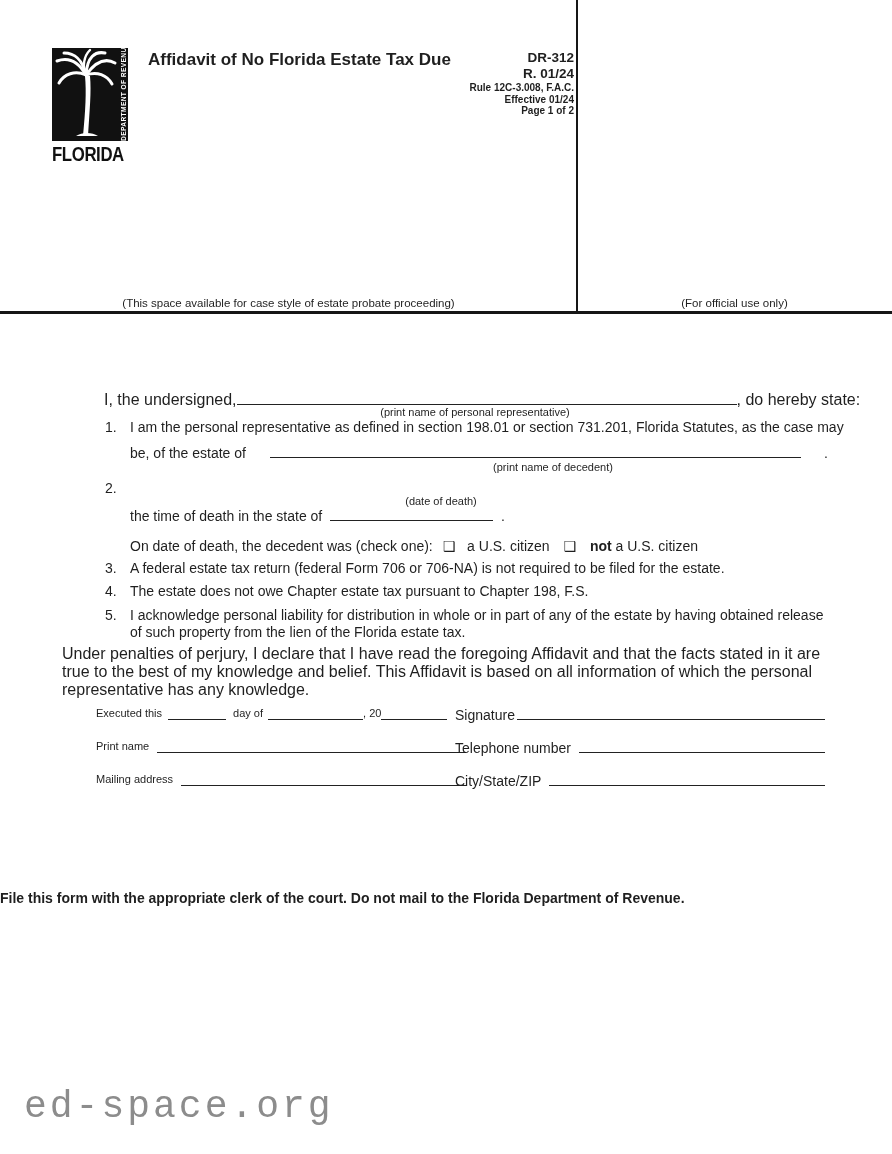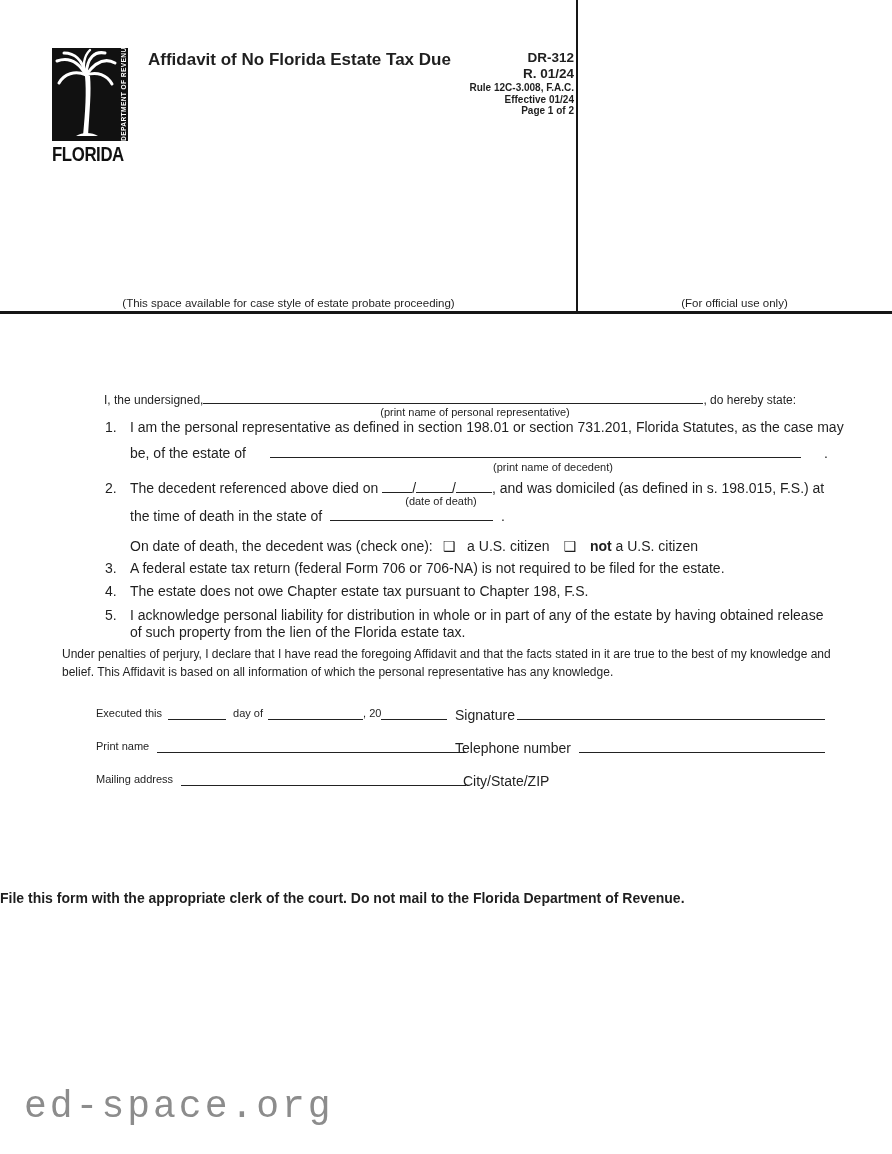--- a/index.html
+++ b/index.html
@@ -31,21 +31,21 @@
   .form-title { position:absolute; left:148px; top:50px; font-size:17px; font-weight:bold; white-space:nowrap; }
 
   .form-meta { position:absolute; right:318px; top:50px; text-align:right; line-height:1.18; width:240px; }
   .form-meta .big { font-size:13.5px; font-weight:bold; }
   .form-meta .small { font-size:10px; font-weight:bold; }
 
   .case-note { position:absolute; left:0; top:297px; width:577px; text-align:center; font-size:11.5px; }
   .official-note { position:absolute; left:577px; top:297px; width:315px; text-align:center; font-size:11.5px; }
 
   
-  .line { position:absolute; font-size:12px; white-space:nowrap; }
+  .line { position:absolute; font-size:16px; white-space:nowrap; }
   .caption { position:absolute; font-size:11px; text-align:center; white-space:nowrap; }
   .blank { display:inline-block; border-bottom:1.5px solid #222; height:13px; vertical-align:baseline; }
   .item-num { position:absolute; left:105px; font-size:14px; }
   .item-text { position:absolute; left:130px; font-size:14px; }
   .wrap { white-space:normal; line-height:17px; }
   .flexline { display:flex; align-items:baseline; }
   .flexline .blank { flex:1; margin-left:6px; }
   .chk { font-family:"DejaVu Sans", sans-serif; font-size:14px; }
   .b { font-weight:bold; }
 
@@ -114,24 +114,20 @@
   <div class="item-num" style="top:419px;">1.</div>
   <div class="item-text" style="top:419px;">I am the personal representative as defined in section 198.01 or section 731.201, Florida Statutes, as the case may</div>
   <div class="item-text flexline" style="top:445px; right:64px;gap:18px;">
     <span>be, of the estate of</span>
     <span class="blank"></span>
     <span style="margin-left:5px;">.</span>
   </div>
   <div class="caption" style="left:390px; top:461px; width:326px;">(print name of decedent)</div>
 
   <div class="item-num" style="top:480px;">2.</div>
-  <div class="item-text" style="top:480px;">
-    <span>The decedent referenced above died on</span>
-    <span class="blank" style="width:30px;"></span><span>/</span><span class="blank" style="width:36px;"></span><span>/</span><span class="blank" style="width:36px;"></span><span>, and was domiciled (as defined in s. 198.015, F.S.) at</span>
-  </div>
   <div class="caption" style="left:341px; top:495px; width:200px;">(date of death)</div>
   <div class="item-text" style="top:508px;">
     <span>the time of death in the state of</span>
     <span class="blank" style="width:163px; margin-left:4px;"></span>
     <span style="margin-left:4px;">.</span>
   </div>
 
   <div class="item-text" style="top:538px;">
     <span>On date of death, the decedent was (check one):</span>
     <span class="chk" style="margin-left:6px;">❑</span>
@@ -170,21 +166,21 @@
   </div>
   <div class="sig-right" style="top:740px;">
     <span>Telephone number</span>
     <span class="blank grow"></span>
   </div>
 
   <div class="sig-left" style="top:773px;">
     <span>Mailing address</span>
     <span class="blank grow"></span>
   </div>
-  <div class="sig-right" style="top:773px;flex-direction:column;">
+  <div class="sig-right" style="top:773px;">
     <span>City/State/ZIP</span>
     <span class="blank grow"></span>
   </div>
 
   <div class="footer-instruction">File this form with the appropriate clerk of the court. Do not mail to the Florida Department of Revenue.</div>
 
   <div class="watermark">ed-space.org</div>
 
 </div>
 

